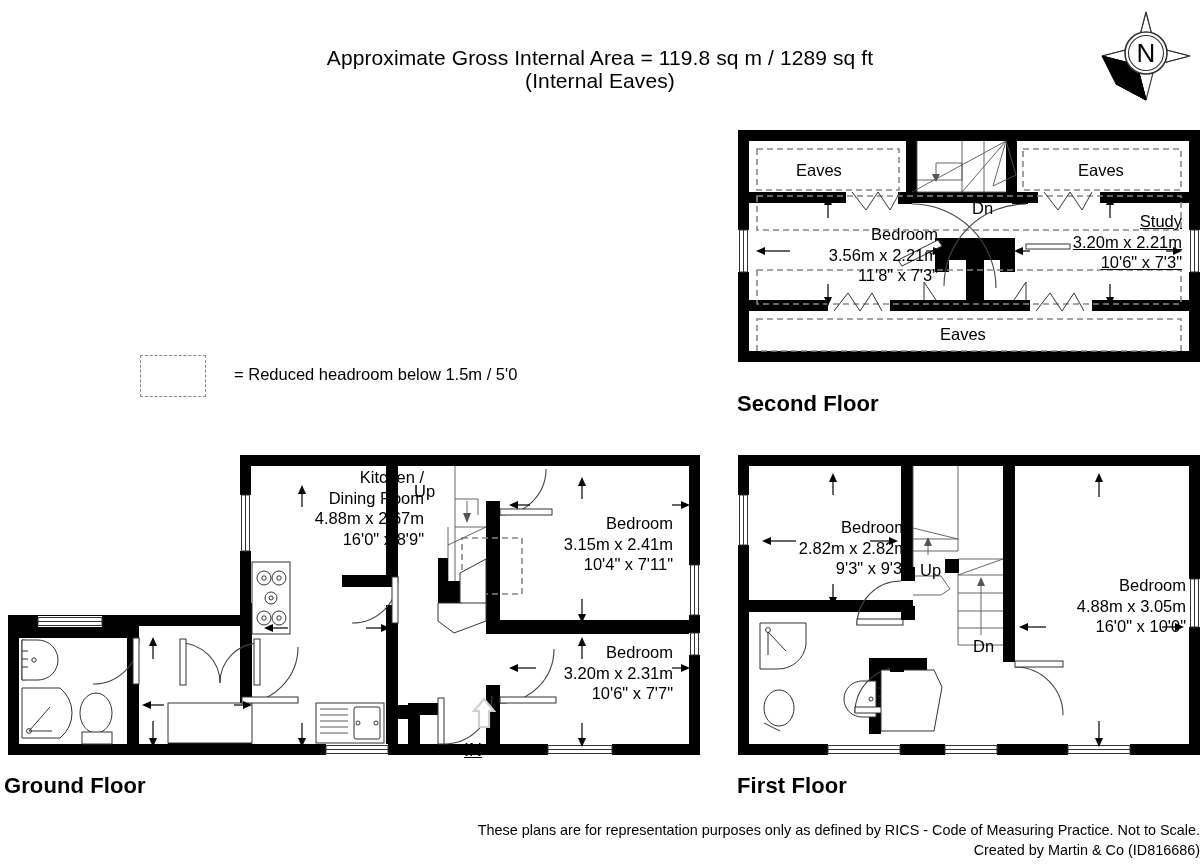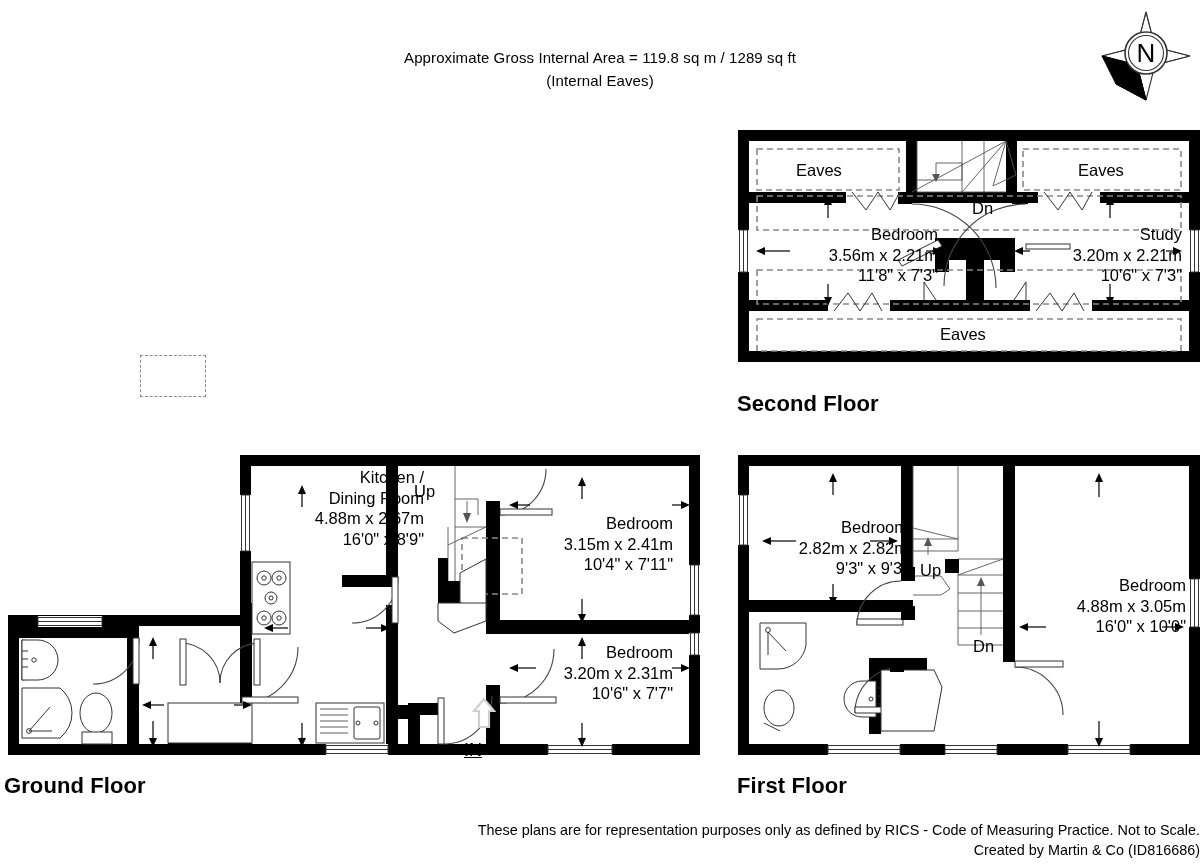--- a/index.html
+++ b/index.html
@@ -17,21 +17,21 @@
   }
   .abs { position: absolute; }
 
   
   #header-area {
     left: 0; top: 46px; width: 1200px;
     text-align: center;
     pointer-events: none;
   }
   #header-line1, #header-line2 {
-    font-size: 15px;
+    font-size: 21px;
     line-height: 23px;
     letter-spacing: 0.1px;
   }
 
   
   #compass { left: 1098px; top: 8px; width: 96px; height: 96px; }
 
   
   #legend { left: 140px; top: 355px; width: 420px; height: 46px; }
   #legend-swatch {
@@ -127,20 +127,21 @@
     <polygon points="48,92 39,57 18,76" fill="#000000" stroke="#000000" stroke-width="1"></polygon>
     <polygon points="48,92 39,57 4,48 18,76" fill="#000000" stroke="#000000" stroke-width="1"></polygon>
     <circle cx="48" cy="45" r="21" fill="#ffffff" stroke="#333333" stroke-width="1.6"></circle>
     <circle cx="48" cy="45" r="17.5" fill="#ffffff" stroke="#333333" stroke-width="1.1"></circle>
     <text x="48" y="54" text-anchor="middle" font-family="Liberation Sans, sans-serif" font-size="26" fill="#000000">N</text>
   </svg>
 </div>
 
 <div class="abs" id="legend">
   <div id="legend-swatch"></div>
+  <div id="legend-text">= Reduced headroom below 1.5m / 5'0</div>
 </div>
 
 <div class="plan" id="plan-second" style="left:738px; top:130px; width:462px; height:232px;">
   <svg width="462" height="232" viewBox="0 0 462 232">
 
     <rect x="0" y="0" width="462" height="232" fill="#000000"></rect>
     <rect x="11" y="11" width="440" height="210" fill="#ffffff"></rect>
 
     <rect x="11" y="62" width="440" height="11" fill="#000000"></rect>
 
@@ -245,21 +246,21 @@
   <div class="eaves-label" style="left:202px; top:195px;">Eaves</div>
 
   <div class="small-label" style="left:234px; top:69px;">Dn</div>
 
   <div class="room-label" style="left:30px; top:94px; width:170px;">
     <span class="rl-name">Bedroom</span>
     <span class="rl-m">3.56m x 2.21m</span>
     <span class="rl-ft">11'8" x 7'3"</span>
   </div>
 
-  <div class="room-label" style="left:284px; top:94px; width:160px;">
+  <div class="room-label" style="left:284px; top:81px; width:160px;text-decoration:underline;">
     <span class="rl-name">Study</span>
     <span class="rl-m">3.20m x 2.21m</span>
     <span class="rl-ft">10'6" x 7'3"</span>
   </div>
 </div>
 
 <div class="abs floor-title" id="title-second">Second Floor</div>
 
 <div class="plan" id="plan-first" style="left:738px; top:455px; width:462px; height:300px;">
   <svg width="462" height="300" viewBox="0 0 462 300">

